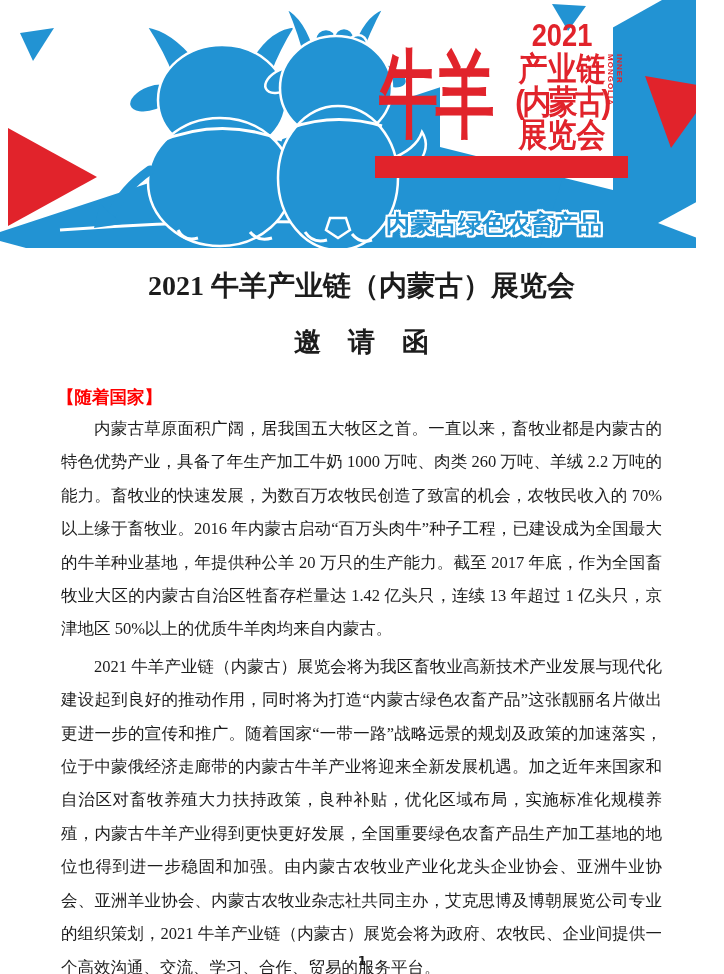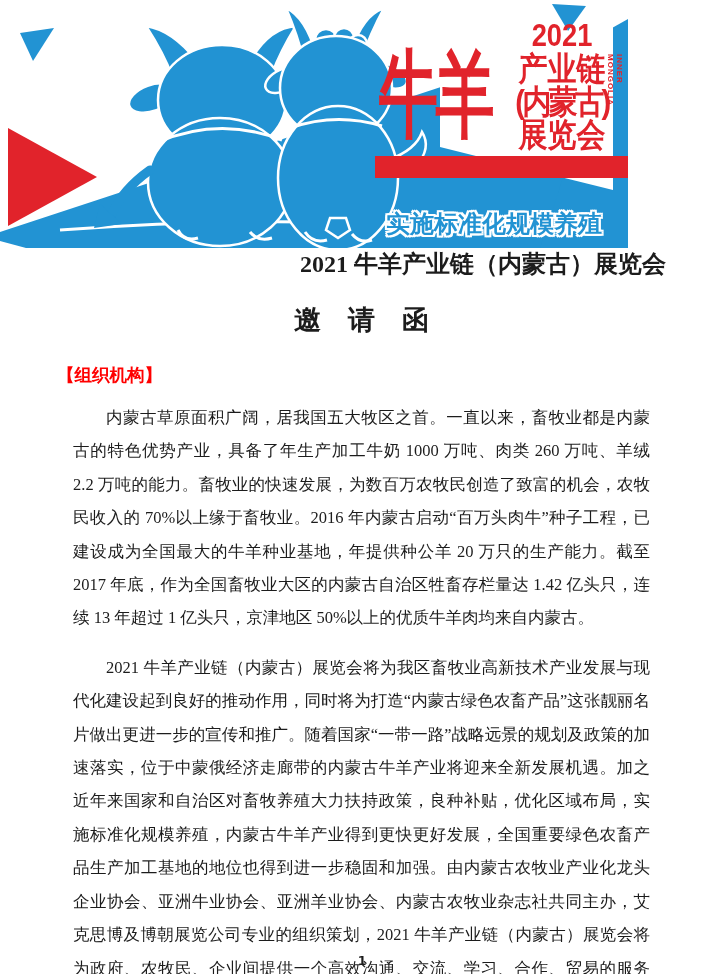--- a/index.html
+++ b/index.html
@@ -1,21 +1,21 @@
 <!DOCTYPE html>
 <html><head>
 <meta charset="utf-8">
 <style>
   html,body{margin:0;padding:0;background:#888;}
   .page{
     position:relative;width:724px;height:974px;margin:0 auto;background:#fff;
     font-family:"Liberation Serif","DejaVu Serif",serif;color:#1c1c1c;overflow:hidden;
   }
   
-  .banner{position:relative;width:628px;height:248px;overflow:hidden;background:#fff;}
+  .banner{position:relative;width:696px;height:248px;overflow:hidden;background:#fff;}
   .banner svg{position:absolute;left:0;top:0;}
   .b-abs{position:absolute;font-family:"Liberation Sans","DejaVu Sans",sans-serif;}
   .b-big{
     left:379px;top:44px;font-size:95px;line-height:100px;font-weight:900;color:#E1232B;
     letter-spacing:-4px;transform:scaleX(0.62);transform-origin:left top;white-space:nowrap;
   }
   .b-col{
     left:506px;top:20px;width:112px;text-align:center;color:#E1232B;font-weight:900;
     transform:scaleX(0.88);transform-origin:center top;
   }
@@ -36,32 +36,32 @@
   .b-date .db{color:#2293D3;font-style:normal;}
   .b-venue{
     left:386px;top:208px;font-size:24px;font-weight:900;color:#2293D3;white-space:nowrap;
     text-shadow:-2px 0 0 #fff,2px 0 0 #fff,0 -2px 0 #fff,0 2px 0 #fff,
       -2px -2px 0 #fff,2px 2px 0 #fff,-2px 2px 0 #fff,2px -2px 0 #fff;
     letter-spacing:0px;
   }
   
   .doc{padding:0 58px 0 57px;}
   .doc-title{
-    text-align:right;font-size:24px;font-weight:bold;line-height:32px;
+    margin-top:22px;text-align:center;font-size:28px;font-weight:bold;line-height:32px;
     letter-spacing:0;
   }
   .doc-subtitle{margin-top:24px;text-align:center;font-size:27px;font-weight:bold;line-height:32px;}
   .sec-head{
     margin:0;font-family:"Liberation Sans","DejaVu Sans",sans-serif;
     color:#FF0000;font-size:17.5px;font-weight:bold;line-height:20px;
   }
   .sec-head.first{margin-top:29px;margin-bottom:5px;}
   .sec-head.second{margin-top:2px;margin-bottom:8px;}
   .para{
-    margin:16px;font-size:16.5px;line-height:33.4px;text-align:justify;text-indent:2em;
+    margin:4px;font-size:16.5px;line-height:33.4px;text-align:justify;text-indent:2em;
     color:#1c1c1c;
   }
   .footer{position:absolute;left:0;bottom:5px;width:724px;text-align:center;}
   .page-num{font-size:12.5px;font-weight:bold;font-family:"DejaVu Sans",sans-serif;}
 </style>
 </head>
 <body>
 
 <div class="page">
 
@@ -123,28 +123,28 @@
       <div class="b-l">产业链</div>
       <div class="b-l b-l2">(内蒙古)</div>
       <div class="b-l">展览会</div>
     </div>
 
     <div class="b-abs b-inner">INNER MONGOLIA</div>
 
     <div class="b-bar"></div>
 
 
-    <div class="b-abs b-venue">实施标准化规模养殖</div>
+    <div class="b-abs b-venue">内蒙古绿色农畜产品</div>
   </div>
 
   <div class="doc">
     <div class="doc-title">2021 牛羊产业链（内蒙古）展览会</div>
     <div class="doc-subtitle">邀　请　函</div>
 
-    <div class="sec-head first">【组织机构】</div>
+    <div class="sec-head first">【随着国家】</div>
     <p class="para">内蒙古草原面积广阔，居我国五大牧区之首。一直以来，畜牧业都是内蒙古的特色优势产业，具备了年生产加工牛奶 1000 万吨、肉类 260 万吨、羊绒 2.2 万吨的能力。畜牧业的快速发展，为数百万农牧民创造了致富的机会，农牧民收入的 70%以上缘于畜牧业。2016 年内蒙古启动“百万头肉牛”种子工程，已建设成为全国最大的牛羊种业基地，年提供种公羊 20 万只的生产能力。截至 2017 年底，作为全国畜牧业大区的内蒙古自治区牲畜存栏量达 1.42 亿头只，连续 13 年超过 1 亿头只，京津地区 50%以上的优质牛羊肉均来自内蒙古。</p>
     <p class="para">2021 牛羊产业链（内蒙古）展览会将为我区畜牧业高新技术产业发展与现代化建设起到良好的推动作用，同时将为打造“内蒙古绿色农畜产品”这张靓丽名片做出更进一步的宣传和推广。随着国家“一带一路”战略远景的规划及政策的加速落实，位于中蒙俄经济走廊带的内蒙古牛羊产业将迎来全新发展机遇。加之近年来国家和自治区对畜牧养殖大力扶持政策，良种补贴，优化区域布局，实施标准化规模养殖，内蒙古牛羊产业得到更快更好发展，全国重要绿色农畜产品生产加工基地的地位也得到进一步稳固和加强。由内蒙古农牧业产业化龙头企业协会、亚洲牛业协会、亚洲羊业协会、内蒙古农牧业杂志社共同主办，艾克思博及博朝展览公司专业的组织策划，2021 牛羊产业链（内蒙古）展览会将为政府、农牧民、企业间提供一个高效沟通、交流、学习、合作、贸易的服务平台。</p>
 
     <div class="sec-head second">【组织机构】</div>
 
   </div>
 
   <div class="footer">
     <span class="page-num">1</span>
   </div>

